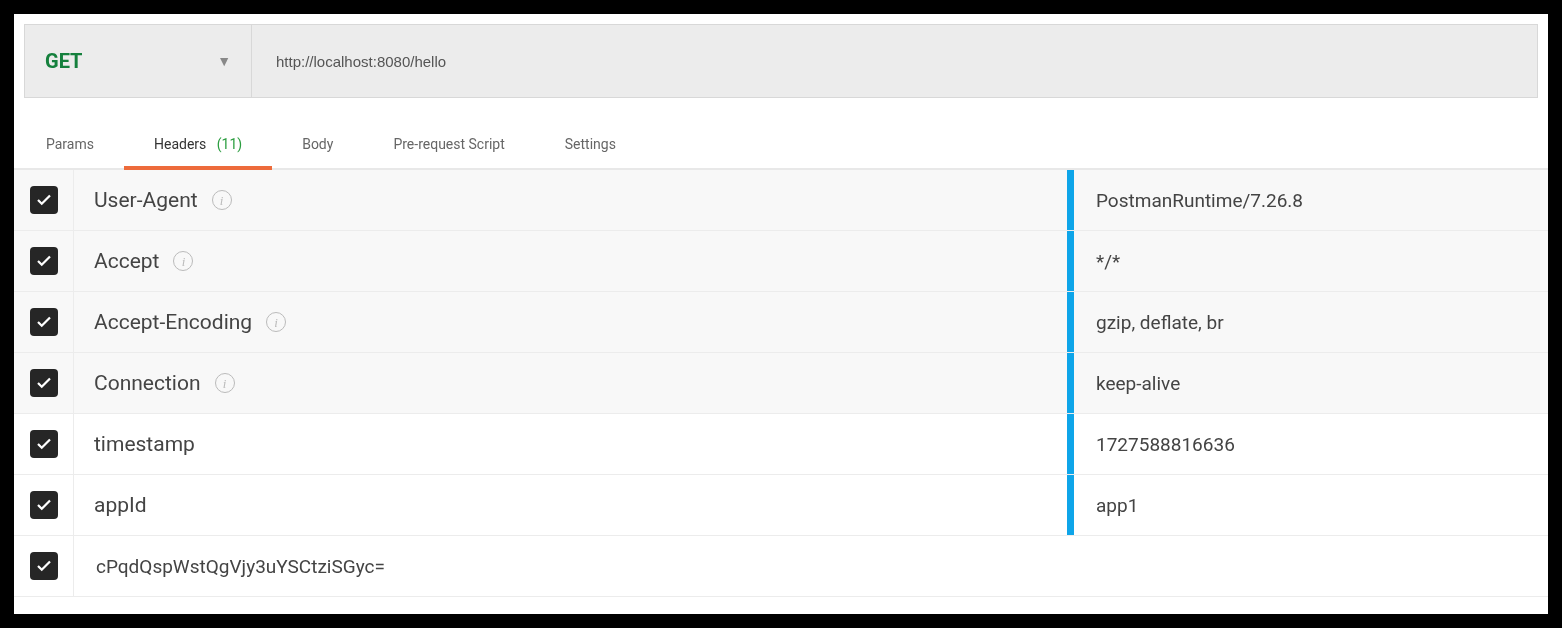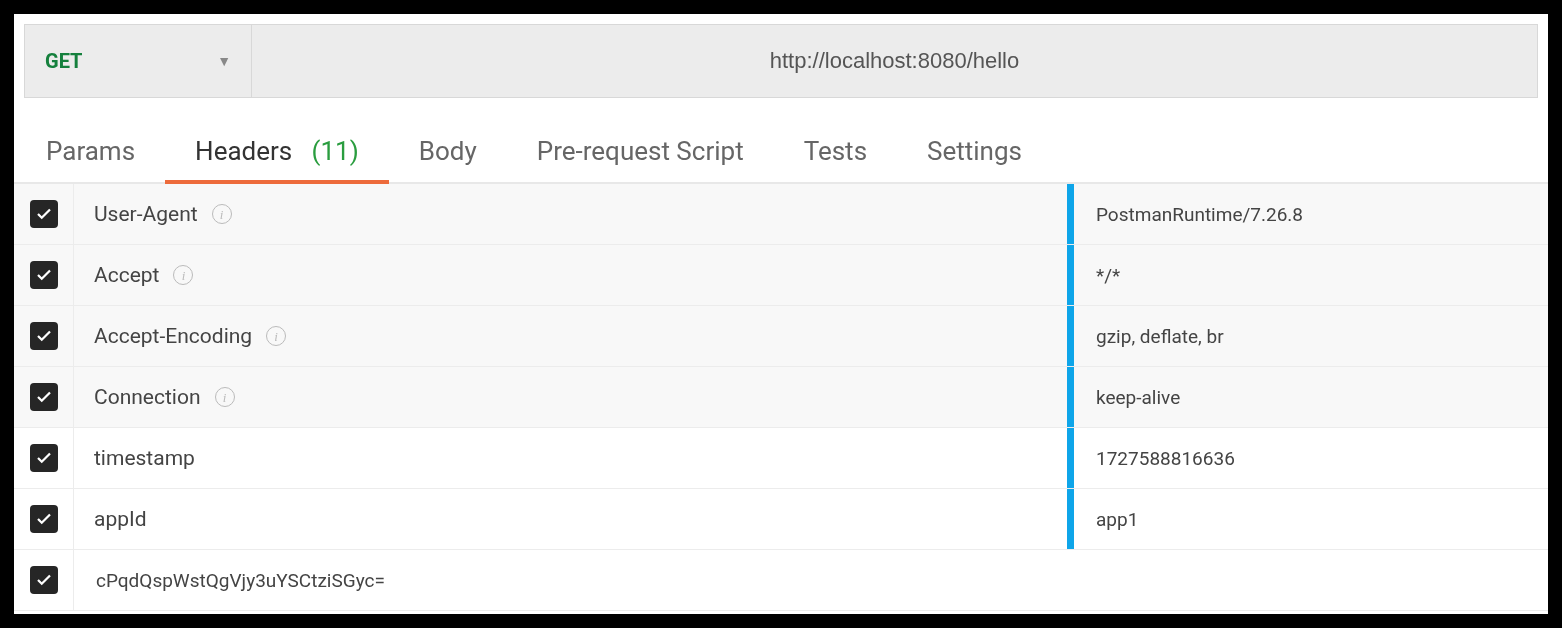--- a/index.html
+++ b/index.html
@@ -42,37 +42,36 @@
     }
     .caret {
       color: #888;
       font-size: 14px;
     }
     .url-input {
       flex: 1;
       border: none;
       background: transparent;
       padding: 0 24px;
-      font-size: 22px;
+      font-size: 15px;
       color: #555;
       outline: none;
-      text-align: center;
     }
     .tabs {
       display: flex;
       padding: 30px 20px 0 20px;
       gap: 0;
       border-bottom: 2px solid #e8e8e8;
       position: relative;
     }
     .tab {
       padding: 8px 30px 16px 30px;
       color: #666;
       cursor: pointer;
-      font-size: 26px;
+      font-size: 14px;
       position: relative;
     }
     .tab:first-child { padding-left: 12px; }
     .tab.active {
       color: #333;
     }
     .tab.active::after {
       content: "";
       position: absolute;
       left: 0;
@@ -169,21 +168,20 @@
 
   <div class="tabs">
     <div class="tab"><span>Params</span></div>
     <div class="tab active">
       <span>Headers</span>
       <span>&nbsp;</span>
       <span class="count">(11)</span>
     </div>
     <div class="tab"><span>Body</span></div>
     <div class="tab"><span>Pre-request Script</span></div>
-    <div class="tab"><span>Tests</span></div>
     <div class="tab"><span>Settings</span></div>
   </div>
 
   <div class="headers-table" id="headers-table">
       <div class="row autogen">
         <div class="cell-check">
           <div class="checkbox">
             <svg viewBox="0 0 24 24">
               <polyline points="4 12 9 17 20 6"></polyline>
             </svg>

